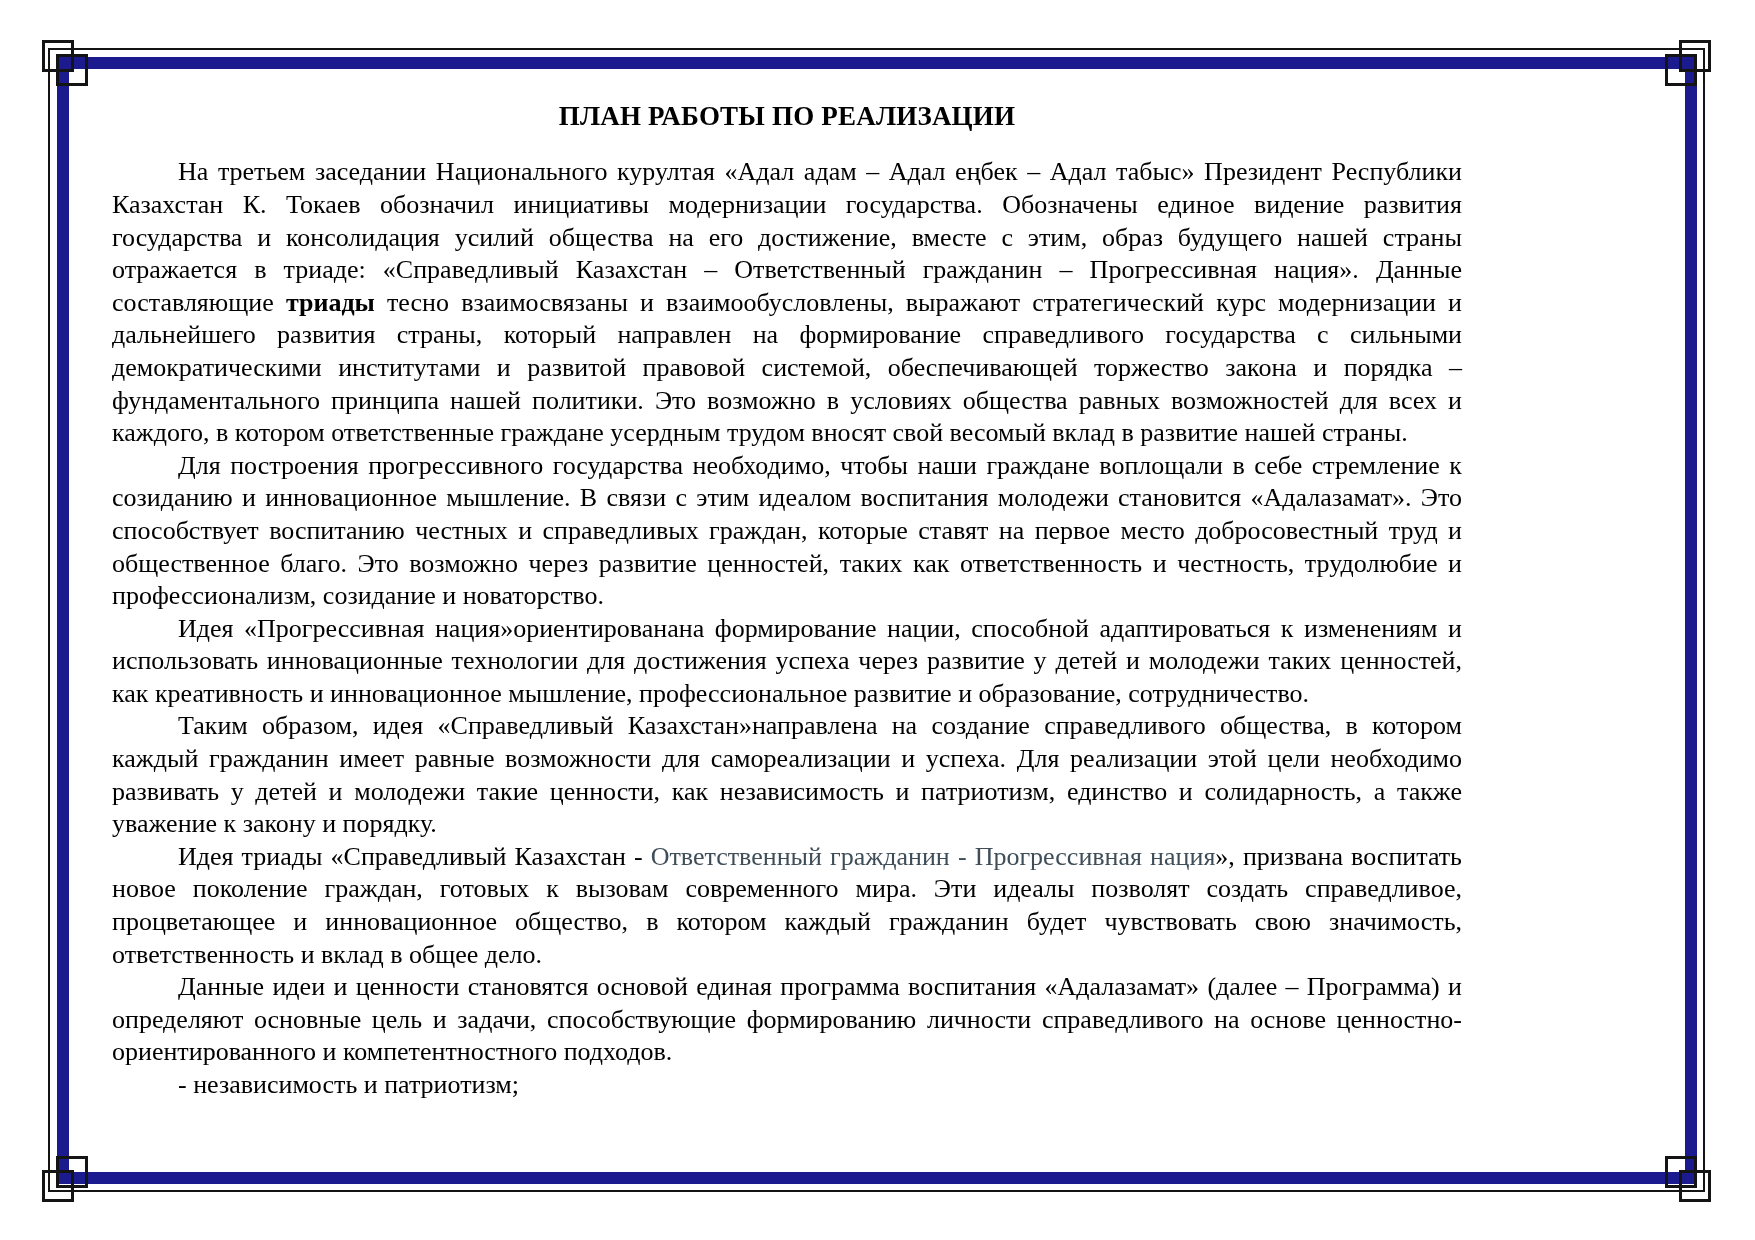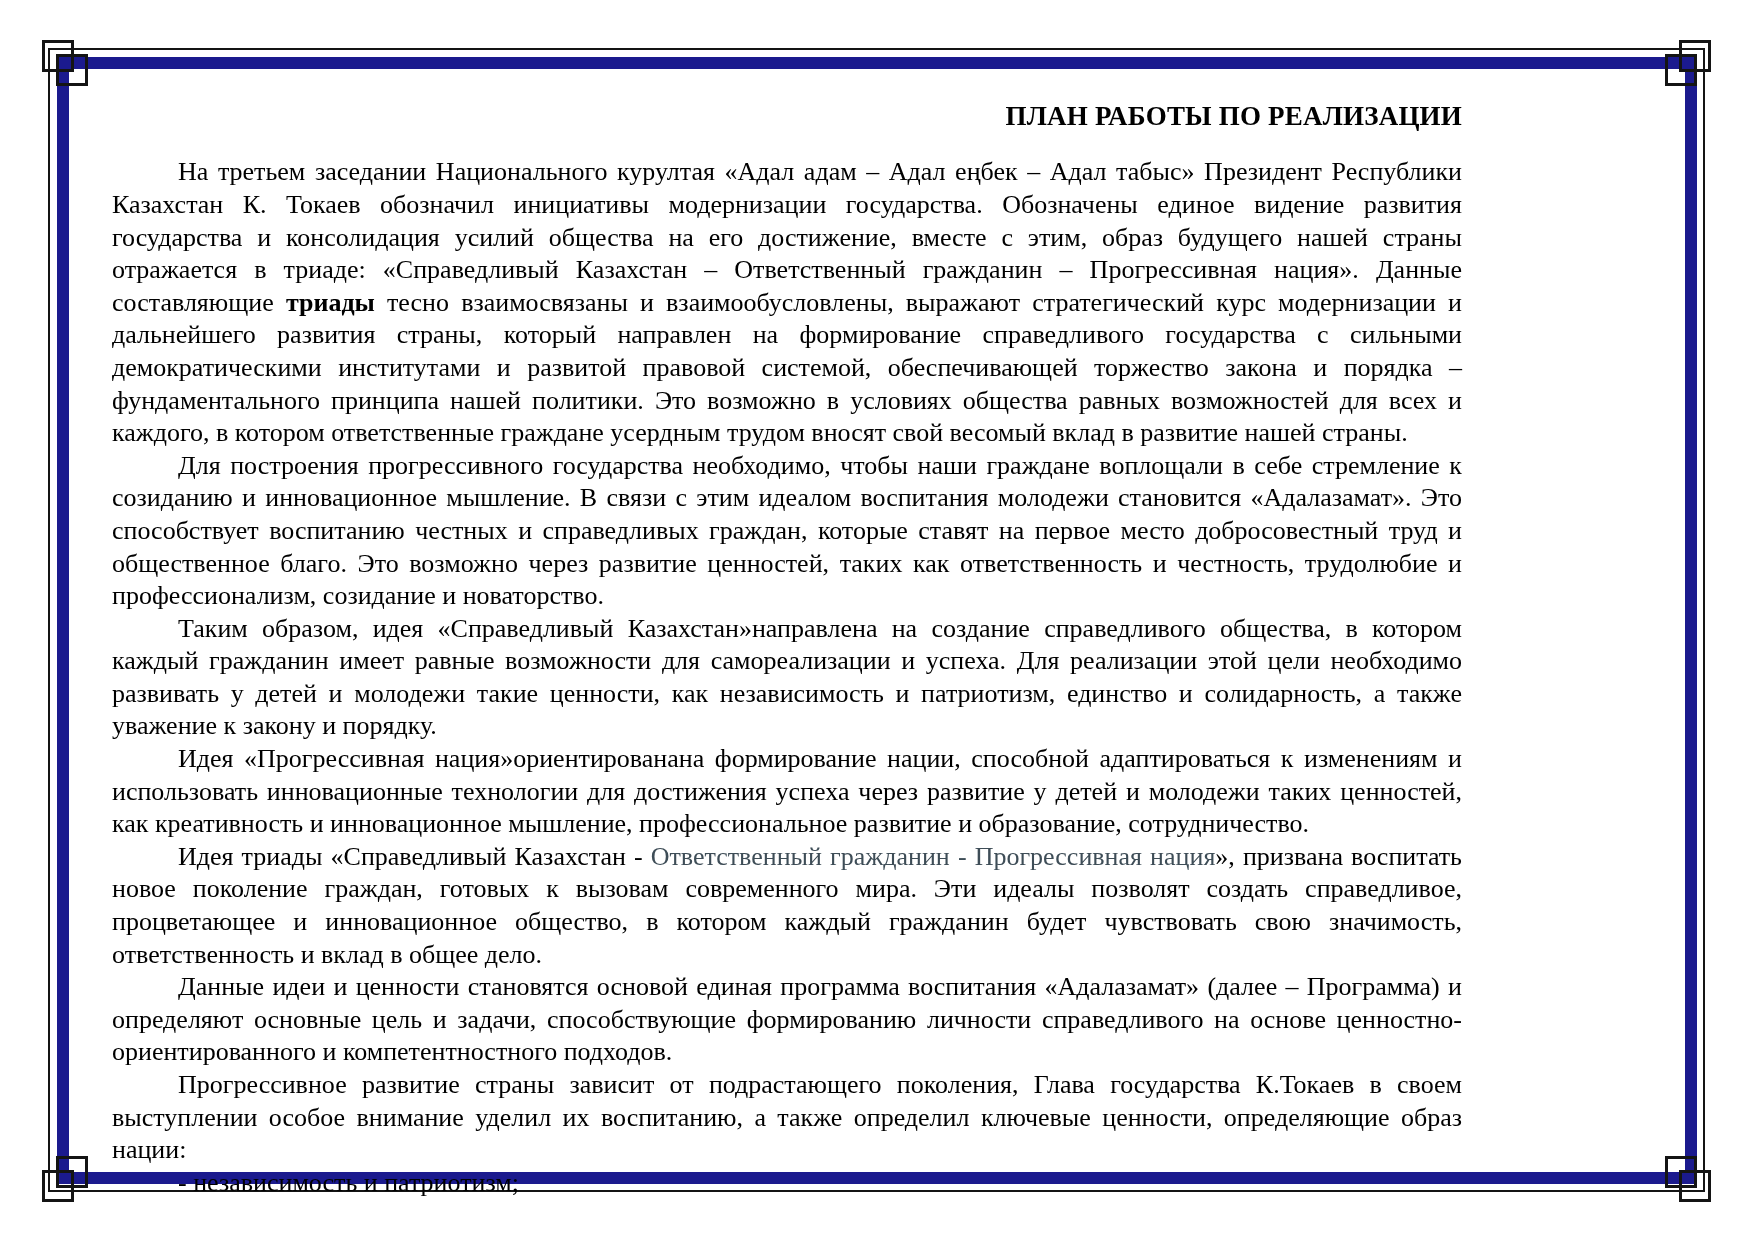--- a/index.html
+++ b/index.html
@@ -56,21 +56,21 @@
 
   
   .content {
     position: absolute;
     left: 112px;
     top: 100px;
     width: 1350px;
   }
   .doc-title {
     margin: 0;
-    text-align: right;
+    text-align: center;
     font-size: 27px;
     font-weight: bold;
     line-height: 1.2;
     letter-spacing: 0.2px;
   }
   .doc-title.first { margin-bottom: 24px; }
   .doc-title.second { margin-bottom: 28px; }
 
   .body-para {
     margin: 0;
@@ -112,22 +112,21 @@
     <div class="sq a"></div>
     <div class="sq b"></div>
   </div>
 
   <div class="content">
     <h1 class="doc-title first">ПЛАН РАБОТЫ ПО РЕАЛИЗАЦИИ</h1>
 
     <div>
         <p class="body-para"><span>На третьем заседании Национального курултая «Адал адам – Адал еңбек – Адал табыс» Президент Республики Казахстан К. Токаев обозначил инициативы модернизации государства. Обозначены единое видение развития государства и консолидация усилий общества на его достижение, вместе с этим, образ будущего нашей страны отражается в триаде: «Справедливый Казахстан – Ответственный гражданин – Прогрессивная нация». Данные составляющие </span><span class="seg-bold">триады</span><span> тесно взаимосвязаны и взаимообусловлены, выражают стратегический курс модернизации и дальнейшего развития страны, который направлен на формирование справедливого государства с сильными демократическими институтами и развитой правовой системой, обеспечивающей торжество закона и порядка – фундаментального принципа нашей политики. Это возможно в условиях общества равных возможностей для всех и каждого, в котором ответственные граждане усердным трудом вносят свой весомый вклад в развитие нашей страны.</span></p>
         <p class="body-para"><span>Для построения прогрессивного государства необходимо, чтобы наши граждане воплощали в себе стремление к созиданию и инновационное мышление. В связи с этим идеалом воспитания молодежи становится «Адалазамат». Это способствует воспитанию честных и справедливых граждан, которые ставят на первое место добросовестный труд и общественное благо. Это возможно через развитие ценностей, таких как ответственность и честность, трудолюбие и профессионализм, созидание и новаторство.</span></p>
+        <p class="body-para"><span>Идея «Прогрессивная нация»ориентированана формирование нации, способной адаптироваться к изменениям и использовать инновационные технологии для достижения успеха через развитие у детей и молодежи таких ценностей, как креативность и инновационное мышление, профессиональное развитие и образование, сотрудничество.</span></p>
         <p class="body-para"><span>Таким образом, идея «Справедливый Казахстан»направлена на создание справедливого общества, в котором каждый гражданин имеет равные возможности для самореализации и успеха. Для реализации этой цели необходимо развивать у детей и молодежи такие ценности, как независимость и патриотизм, единство и солидарность, а также уважение к закону и порядку.</span></p>
-        <p class="body-para"><span>Идея «Прогрессивная нация»ориентированана формирование нации, способной адаптироваться к изменениям и использовать инновационные технологии для достижения успеха через развитие у детей и молодежи таких ценностей, как креативность и инновационное мышление, профессиональное развитие и образование, сотрудничество.</span></p>
         <p class="body-para"><span>Идея триады «Справедливый Казахстан - </span><span class="seg-accent">Ответственный гражданин - Прогрессивная нация</span><span>», призвана воспитать новое поколение граждан, готовых к вызовам современного мира. Эти идеалы позволят создать справедливое, процветающее и инновационное общество, в котором каждый гражданин будет чувствовать свою значимость, ответственность и вклад в общее дело.</span></p>
         <p class="body-para"><span>Данные идеи и ценности становятся основой единая программа воспитания «Адалазамат» (далее – Программа) и определяют основные цель и задачи, способствующие формированию личности справедливого на основе ценностно-ориентированного и компетентностного подходов.</span></p>
-        <p class="body-para"><span>Прогрессивное развитие страны зависит от подрастающего поколения, Глава государства К.Токаев в своем выступлении особое внимание уделил их воспитанию, а также определил ключевые ценности, определяющие образ нации:</span></p>
         <p class="list-line"><span>- независимость и патриотизм;</span></p>
       </div>
   </div>
 
 </div>
 
 </body></html>

